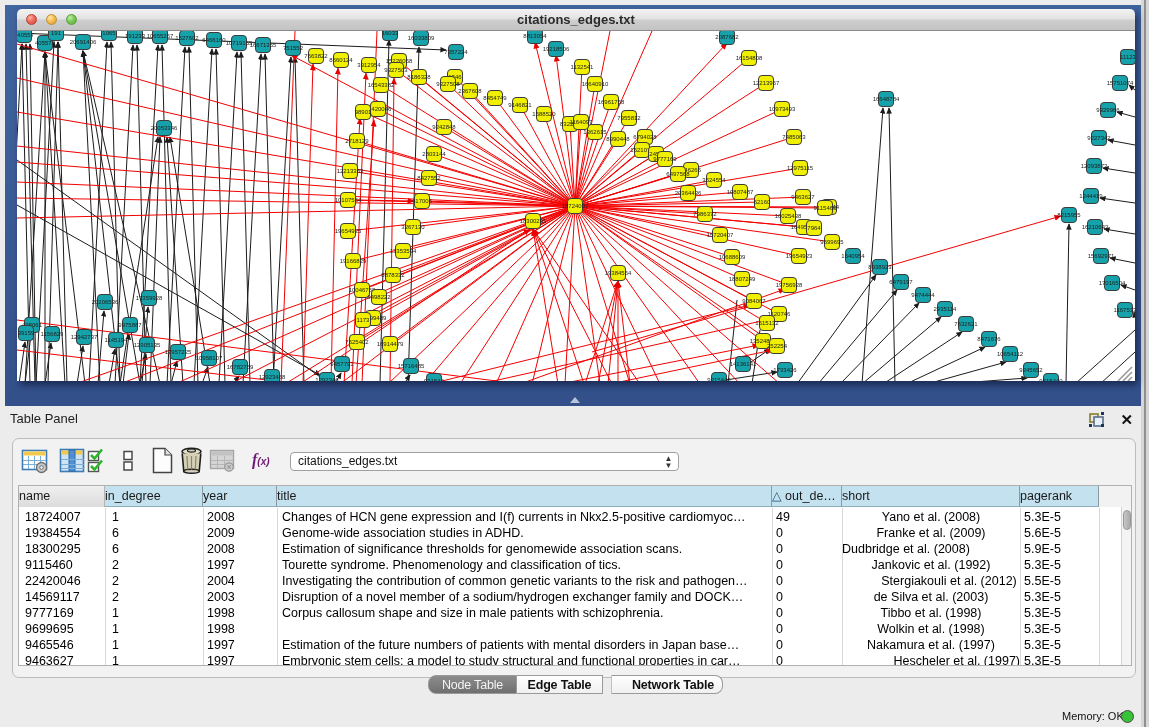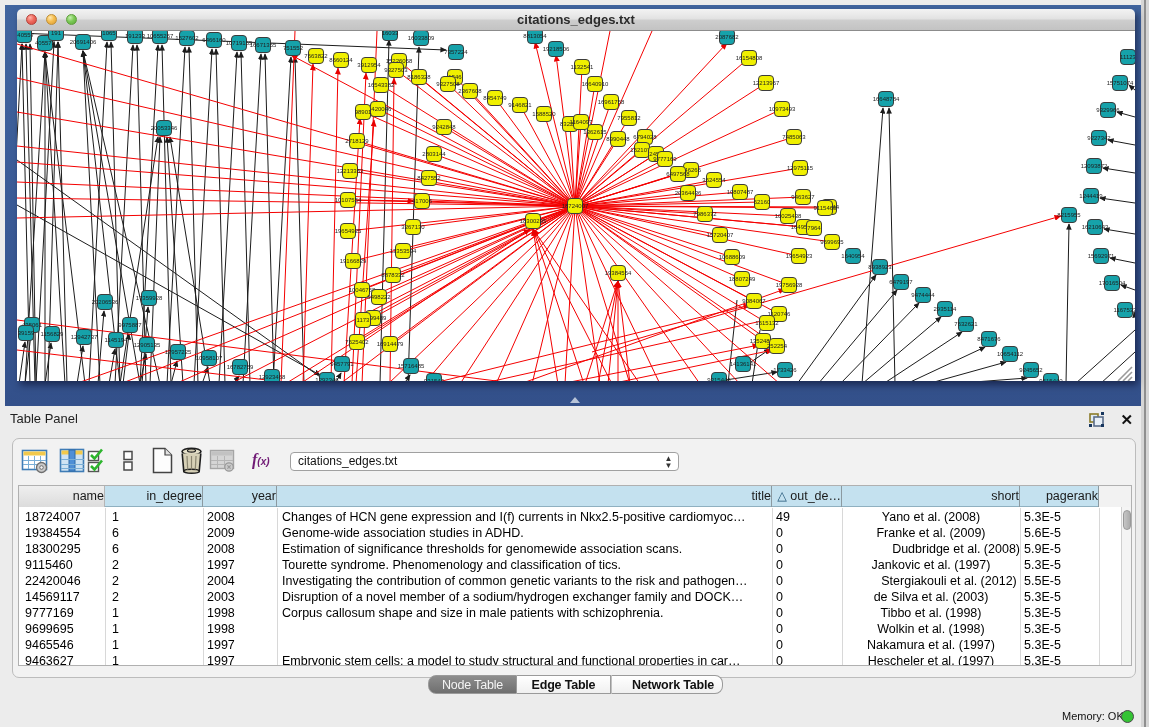--- a/index.html
+++ b/index.html
@@ -42,36 +42,36 @@
  border:1px solid #a0a0a0;border-radius:4px;font-size:12px;color:#111;
  line-height:17px;padding-left:7px;}
 #combo .arr{position:absolute;right:3px;top:1px;width:13px;height:15px;font-size:8px;color:#333;
  text-align:center;line-height:7px;padding-top:1px;}
 
 #tbl{position:absolute;left:5px;top:46px;width:1114px;height:181px;background:#fff;
  border:1px solid #b0b0b0;font-size:12.5px;overflow:hidden;}
 #thead{position:absolute;left:0;top:0;width:1112px;height:21px;background:#c4e1ef;
  border-bottom:1px solid #8fb0c0;}
 .th.end{background:#f2f2f2;border-right:none;}
-.th{position:absolute;top:0;height:21px;text-align:right;line-height:21px;color:#1a1a1a;
+.th{position:absolute;top:0;height:21px;text-align:left;line-height:21px;color:#1a1a1a;
  border-right:1px solid #8b99a0;}
 .th.gray{background:linear-gradient(180deg,#efefef,#dcdcdc);border-right:1px solid #b5b5b5;}
 #rows{position:absolute;left:0;top:22px;width:1112px;height:157px;}
 .cline{position:absolute;top:0;height:158px;width:1px;background:#d8d8d8;}
 .tr{position:absolute;left:0;width:1112px;height:16px;line-height:16px;white-space:nowrap;}
 .td{position:absolute;top:0;height:16px;overflow:hidden;color:#000;}
 
 #sb{position:absolute;left:1102px;top:21px;width:11px;height:159px;background:#f4f4f4;border-left:1px solid #d0d0d0;}
 #sbthumb{position:absolute;left:1px;top:3px;width:8px;height:20px;background:linear-gradient(90deg,#c6c6c6,#ababab);border:1px solid #999;border-radius:4px;}
 
 #tabs{position:absolute;left:428px;top:269px;height:19px;z-index:5;font-size:12.5px;font-weight:bold;letter-spacing:-0.2px;}
 .tab{position:absolute;top:0;height:19px;line-height:18px;text-align:center;border:1px solid #9a9a9a;}
 #tab1{left:0;width:89px;background:linear-gradient(180deg,#8d8d8d,#6f6f6f);color:#f4f4f4;
  border-radius:8px 0 0 8px;font-weight:normal;text-align:center;}
-#tab2{left:89px;width:94px;background:linear-gradient(180deg,#ffffff,#f0f0f0);color:#111;border-left:none;}
+#tab2{left:89px;width:86px;background:linear-gradient(180deg,#ffffff,#f0f0f0);color:#111;border-left:none;}
 #tab3{left:183px;width:112px;background:linear-gradient(180deg,#ffffff,#f0f0f0);color:#111;border-left:1px solid #c0c0c0;
  border-radius:0 8px 8px 0;padding-left:12px;}
 
 #mem{position:absolute;left:1062px;top:710px;font-size:11px;color:#111;}
 #memdot{position:absolute;left:1121px;top:710px;width:13px;height:13px;border-radius:50%;
  background:#35c435;border:1.5px solid #4a4a4a;}
 </style></head>
 <body>
 <div id="desktop"></div>
 <div id="rightstrip"></div>
@@ -691,30 +691,30 @@
             <div class="td" style="left:757px;width:64px">0</div>
             <div class="td" style="left:823px;width:178px;text-align:center">Franke et al. (2009)</div>
             <div class="td" style="left:1005px;width:75px">5.6E‑5</div>
           </div>
           <div class="tr" style="top:33px">
             <div class="td" style="left:6px;width:82px">18300295</div>
             <div class="td" style="left:93px;width:89px">6</div>
             <div class="td" style="left:188px;width:68px">2008</div>
             <div class="td" style="left:263px;width:488px">Estimation of significance thresholds for genomewide association scans.</div>
             <div class="td" style="left:757px;width:64px">0</div>
-            <div class="td" style="left:823px;width:178px;text-align:right">Dudbridge et al. (2008)</div>
+            <div class="td" style="left:823px;width:178px;text-align:left">Dudbridge et al. (2008)</div>
             <div class="td" style="left:1005px;width:75px">5.9E‑5</div>
           </div>
           <div class="tr" style="top:49px">
             <div class="td" style="left:6px;width:82px">9115460</div>
             <div class="td" style="left:93px;width:89px">2</div>
             <div class="td" style="left:188px;width:68px">1997</div>
             <div class="td" style="left:263px;width:488px">Tourette syndrome. Phenomenology and classification of tics.</div>
             <div class="td" style="left:757px;width:64px">0</div>
-            <div class="td" style="left:823px;width:178px;text-align:center">Jankovic et al. (1997)</div>
+            <div class="td" style="left:823px;width:178px;text-align:center">Jankovic et al. (1992)</div>
             <div class="td" style="left:1005px;width:75px">5.3E‑5</div>
           </div>
           <div class="tr" style="top:65px">
             <div class="td" style="left:6px;width:82px">22420046</div>
             <div class="td" style="left:93px;width:89px">2</div>
             <div class="td" style="left:188px;width:68px">2004</div>
             <div class="td" style="left:263px;width:488px">Investigating the contribution of common genetic variants to the risk and pathogen…</div>
             <div class="td" style="left:757px;width:64px">0</div>
             <div class="td" style="left:841px;width:178px;text-align:center">Stergiakouli et al. (2012)</div>
             <div class="td" style="left:1005px;width:75px">5.5E‑5</div>
@@ -742,31 +742,32 @@
             <div class="td" style="left:93px;width:89px">1</div>
             <div class="td" style="left:188px;width:68px">1998</div>
             <div class="td" style="left:757px;width:64px">0</div>
             <div class="td" style="left:823px;width:178px;text-align:center">Wolkin et al. (1998)</div>
             <div class="td" style="left:1005px;width:75px">5.3E‑5</div>
           </div>
           <div class="tr" style="top:129px">
             <div class="td" style="left:6px;width:82px">9465546</div>
             <div class="td" style="left:93px;width:89px">1</div>
             <div class="td" style="left:188px;width:68px">1997</div>
+            <div class="td" style="left:263px;width:488px">Estimation of the future numbers of patients with mental disorders in Japan base…</div>
             <div class="td" style="left:757px;width:64px">0</div>
             <div class="td" style="left:823px;width:178px;text-align:center">Nakamura et al. (1997)</div>
             <div class="td" style="left:1005px;width:75px">5.3E‑5</div>
           </div>
           <div class="tr" style="top:145px">
             <div class="td" style="left:6px;width:82px">9463627</div>
             <div class="td" style="left:93px;width:89px">1</div>
             <div class="td" style="left:188px;width:68px">1997</div>
             <div class="td" style="left:263px;width:488px">Embryonic stem cells: a model to study structural and functional properties in car…</div>
             <div class="td" style="left:757px;width:64px">0</div>
-            <div class="td" style="left:823px;width:178px;text-align:center">Hescheler et al. (1997)</div>
+            <div class="td" style="left:823px;width:178px;text-align:right">Hescheler et al. (1997)</div>
             <div class="td" style="left:1005px;width:75px">5.3E‑5</div>
           </div>
         </div>
       <div id="thead">
           <div class="th gray" style="left:0px;width:86px">name</div>
           <div class="th " style="left:86px;width:98px">in_degree</div>
           <div class="th " style="left:184px;width:74px">year</div>
           <div class="th " style="left:258px;width:495px">title</div>
           <div class="th " style="left:753px;width:70px"><span style="color:#1b4f72">△</span> out_de…</div>
           <div class="th " style="left:823px;width:178px">short</div>

